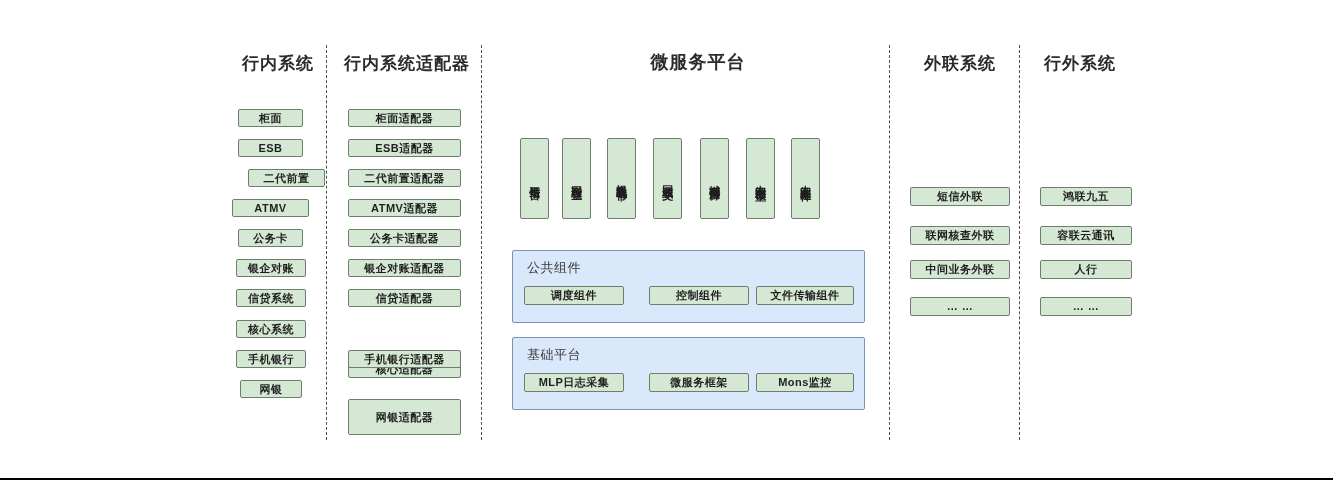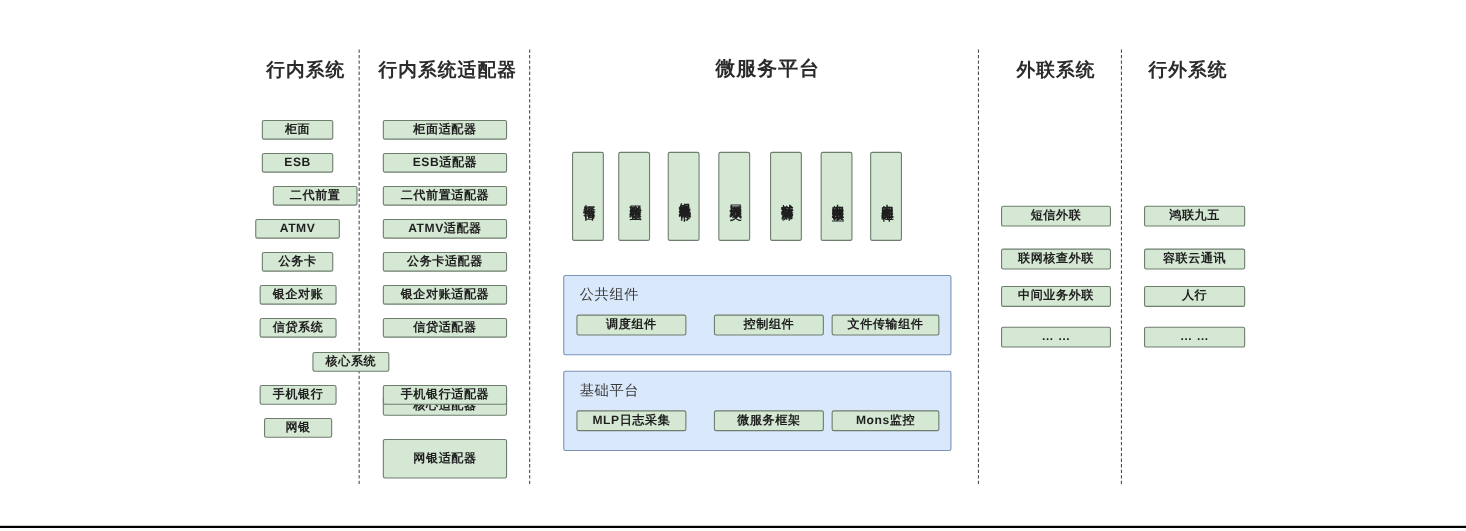--- a/index.html
+++ b/index.html
@@ -106,21 +106,21 @@
   <div class="vdash" style="left:889px;"></div>
   <div class="vdash" style="left:1019px;"></div>
 
   <div class="node" style="left:238px; top:109px; width:65px; height:18px;">柜面</div>
   <div class="node" style="left:238px; top:139px; width:65px; height:18px;">ESB</div>
   <div class="node" style="left:232px; top:169px; width:77px; height:18px;margin-left:16px;">二代前置</div>
   <div class="node" style="left:232px; top:199px; width:77px; height:18px;">ATMV</div>
   <div class="node" style="left:238px; top:229px; width:65px; height:18px;">公务卡</div>
   <div class="node" style="left:236px; top:259px; width:70px; height:18px;">银企对账</div>
   <div class="node" style="left:236px; top:289px; width:70px; height:18px;">信贷系统</div>
-  <div class="node" style="left:236px; top:320px; width:70px; height:18px;margin-left:48px;">核心系统</div>
+  <div class="node" style="left:236px; top:320px; width:70px; height:18px;">核心系统</div>
   <div class="node" style="left:236px; top:350px; width:70px; height:18px;">手机银行</div>
   <div class="node" style="left:240px; top:380px; width:62px; height:18px;">网银</div>
 
   <div class="node" style="left:348px; top:109px; width:113px; height:18px;">柜面适配器</div>
   <div class="node" style="left:348px; top:139px; width:113px; height:18px;">ESB适配器</div>
   <div class="node" style="left:348px; top:169px; width:113px; height:18px;">二代前置适配器</div>
   <div class="node" style="left:348px; top:199px; width:113px; height:18px;">ATMV适配器</div>
   <div class="node" style="left:348px; top:229px; width:113px; height:18px;">公务卡适配器</div>
   <div class="node" style="left:348px; top:259px; width:113px; height:18px;">银企对账适配器</div>
   <div class="node" style="left:348px; top:289px; width:113px; height:18px;">信贷适配器</div>

